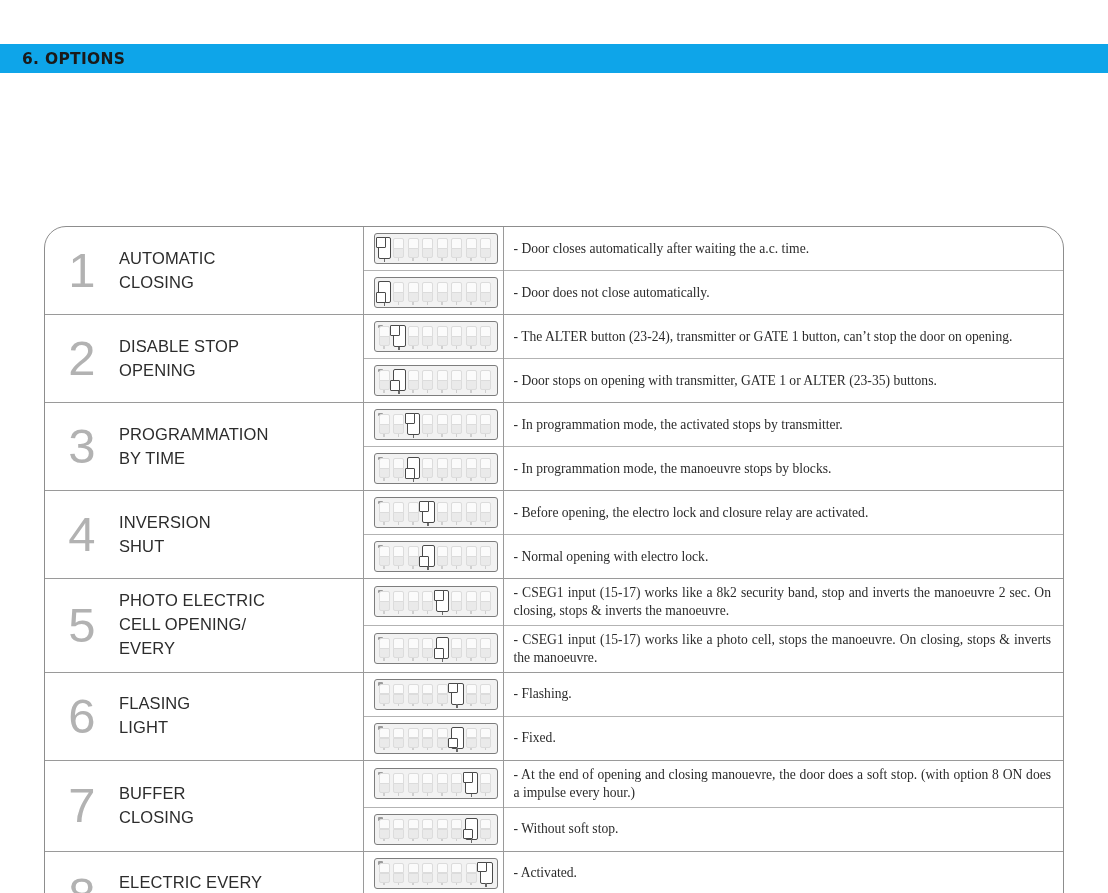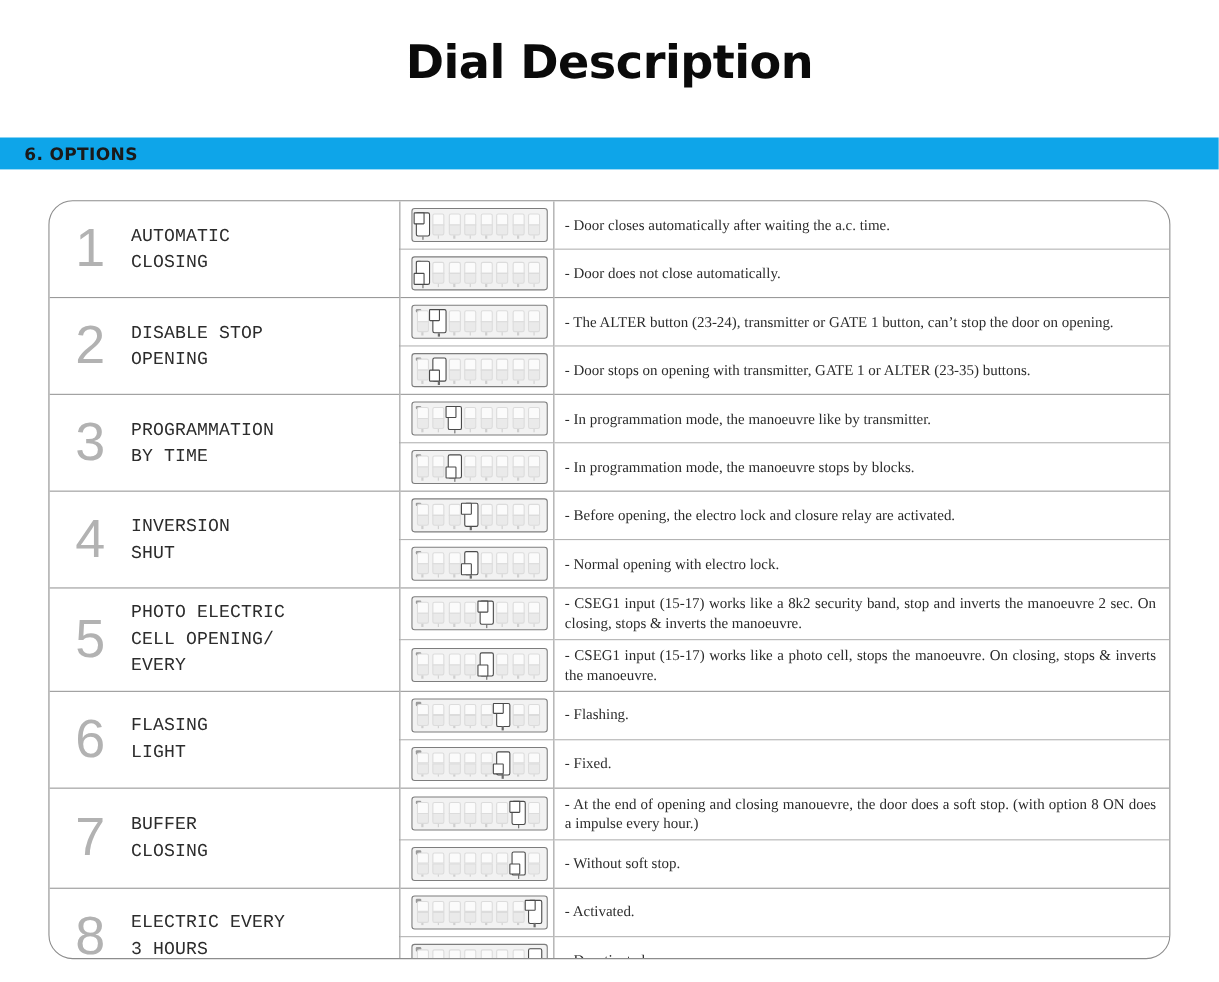--- a/index.html
+++ b/index.html
@@ -72,21 +72,21 @@
     color: #b2b2b2;
     line-height: 1;
     font-family: "Liberation Sans", sans-serif;
     flex: 0 0 74px;
   }
   .opt-label {
     font-size: 16.5px;
     color: #2c2c2c;
     line-height: 1.45;
     letter-spacing: 0.1px;
-    font-family: Liberation Mono, monospace;
+    font-family: Liberation Sans, sans-serif;
   }
 
   td.sw-cell {
     width: 140px;
     vertical-align: middle;
     padding: 6px 8px 6px 10px;
     border-right: 1.2px solid #9a9a9a;
   }
   td.desc-cell {
     vertical-align: middle;
@@ -174,21 +174,20 @@
     width: 1.6px; height: 3.5px;
     background: #6b6b6b;
     z-index: 2;
   }
 </style>
 </head>
 <body>
 
 <div class="page">
 
-  <div class="page-title">Dial Description</div>
 
   <div class="section-bar">
     <span class="section-bar-label">6. OPTIONS</span>
   </div>
 
   <div class="table-wrap">
     <table class="opt-table">
       <tbody id="opt-body">
           <tr class="opt-row sub-row upper first">
             <td class="num-cell" rowspan="2">
@@ -434,21 +433,21 @@
                   <div class="pad-bot"></div>
                   <div class="pin"></div>
                 </div>
                 <div class="dip-slot">
                   <div class="pad-top"></div>
                   <div class="pad-bot"></div>
                   <div class="pin"></div>
                 </div>
               </div>
             </td>
-            <td class="desc-cell">- In programmation mode, the manoeuvre like by transmitter.</td>
+            <td class="desc-cell">- In programmation mode, the activated stops by transmitter.</td>
           </tr>
           <tr class="sub-row lower">
             <td class="sw-cell">
               <div class="dip">
                 <div class="dip-slot">
                   <div class="pad-top"></div>
                   <div class="pad-bot"></div>
                   <div class="pin"></div>
                 </div>
                 <div class="dip-slot">

